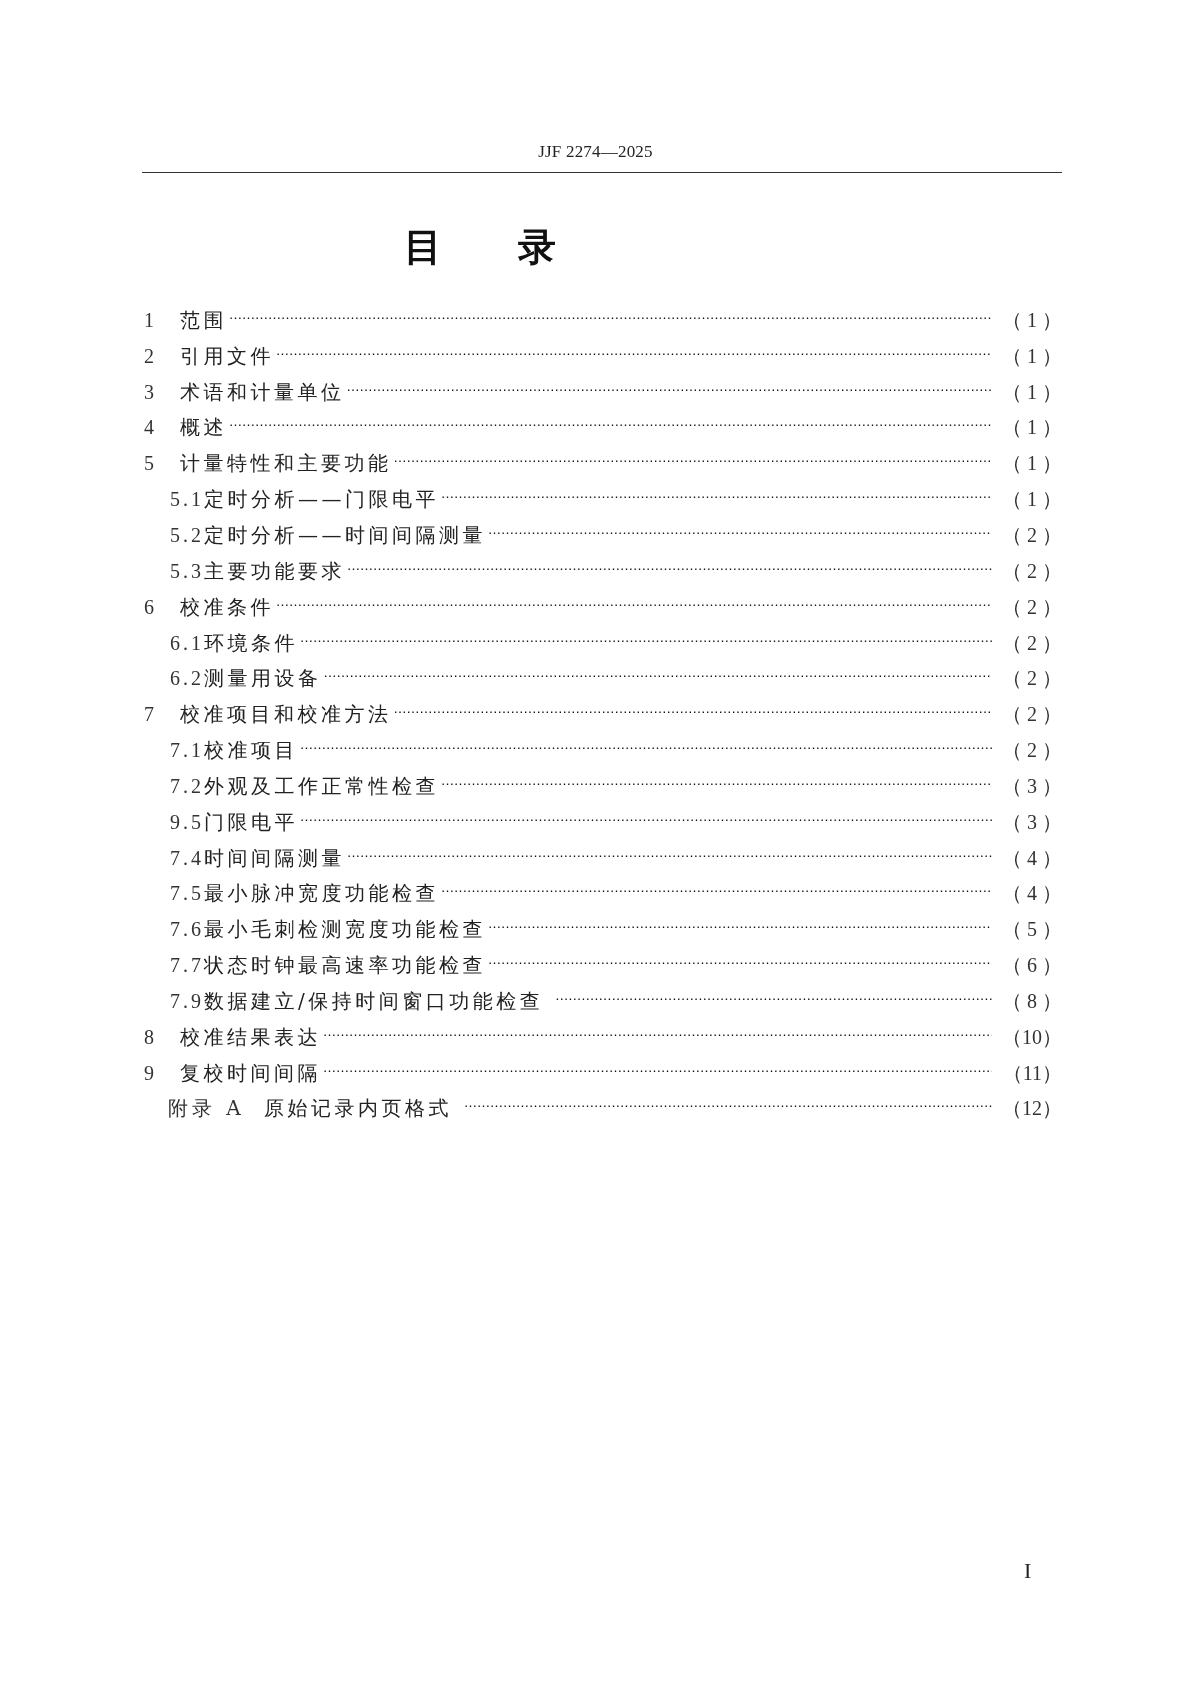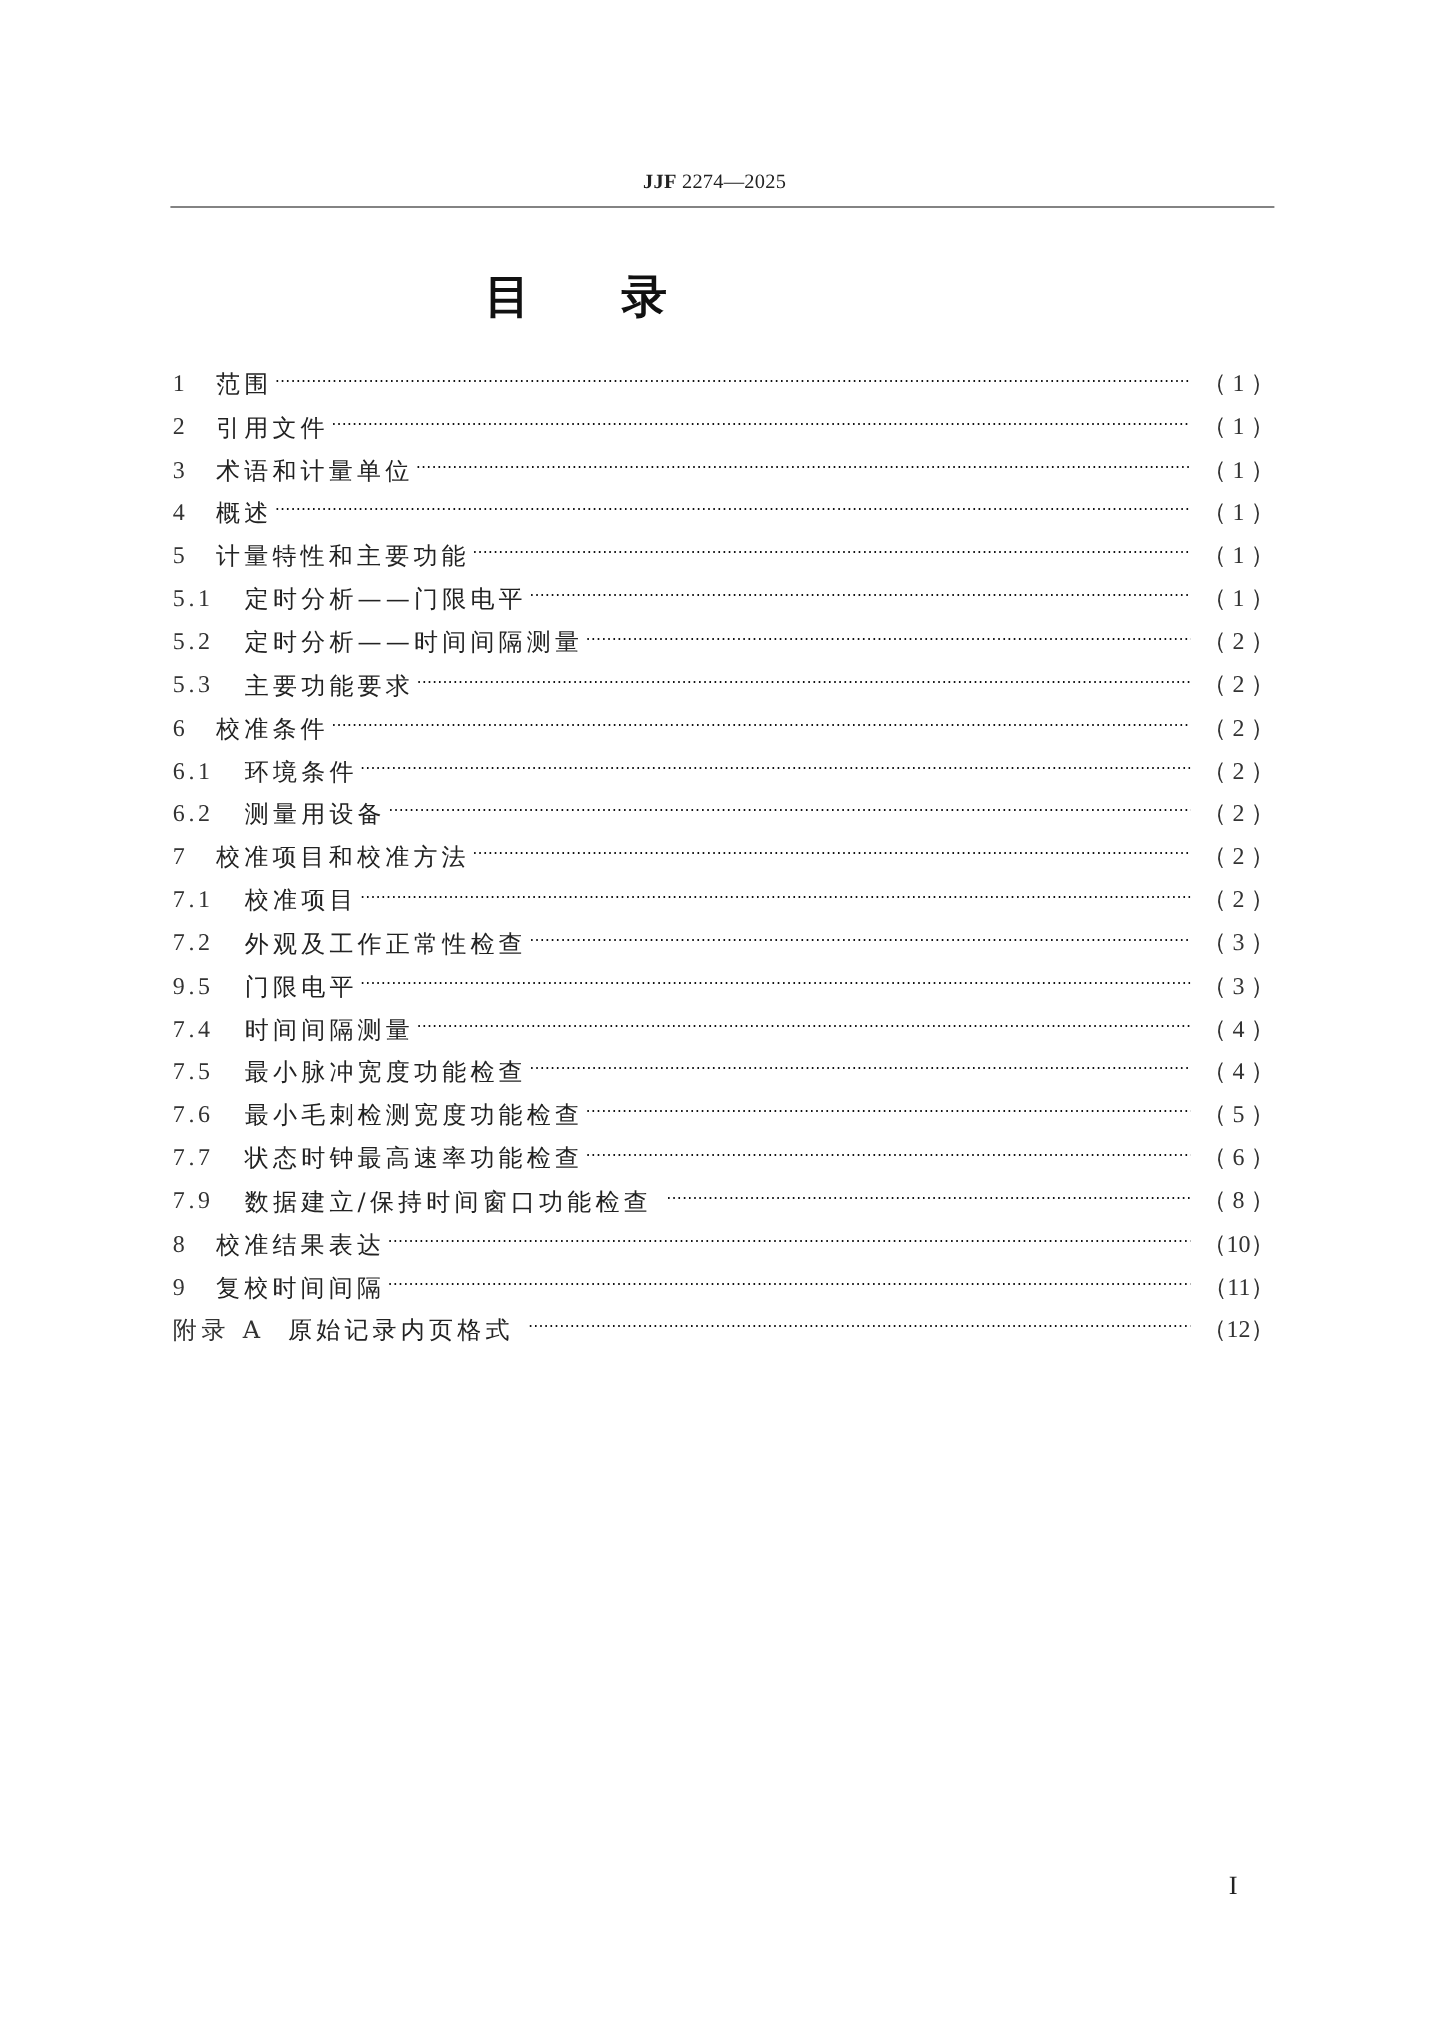--- a/index.html
+++ b/index.html
@@ -1,32 +1,32 @@
 <!DOCTYPE html>
 <html><head>
 <meta charset="utf-8">
 <style>
   html, body { margin: 0; padding: 0; background: #ffffff; }
   body { width: 1191px; height: 1685px; position: relative; overflow: hidden;
          font-family: "DejaVu Serif", "Liberation Serif", serif; color: #1a1a1a; }
   .header-code { position: absolute; top: 142px; left: 0; width: 1191px; text-align: center;
          font-family: "Liberation Serif", "DejaVu Serif", serif; font-size: 17px; letter-spacing: 0.2px; color: #222; }
-  .header-code b { font-weight: bold; text-align: right; }
+  .header-code b { font-weight: normal; text-align: right; }
   .header-rule { position: absolute; top: 172px; left: 142px; width: 920px; height: 0;
          border-top: 1.5px solid #333; }
   .toc-title { position: absolute; top: 222px; left: 0; width: 960px; text-align: center;
          font-family: "DejaVu Sans", sans-serif; font-weight: bold; font-size: 38px; color: #111;
          letter-spacing: 0; }
   .toc-title span { display: inline-block; margin: 0 38px; }
   .toc { position: absolute; top: 302px; left: 144px; width: 918px; }
   .row { height: 35.85px; display: flex; align-items: center; font-size: 20px; line-height: 1; white-space: nowrap; }
   .num { display: inline-block; font-family: "Liberation Serif", "DejaVu Serif", serif; color: #333; }
   .num.l1 { width: 36px; }
-  .num.l2 { width: 60px; letter-spacing: 3px; }
-  .num.app { width: 96px; font-family: "DejaVu Serif", serif; letter-spacing: 4px; }
+  .num.l2 { width: 60px; letter-spacing: 3px; text-align: right; }
+  .num.app { width: 96px; font-family: "DejaVu Serif", serif; letter-spacing: 4px; margin-left: 24px; }
   .label { letter-spacing: 3.5px; color: #222; }
   .dots { flex: 1; overflow: hidden; margin: 0 8px 0 2px; height: 20px; position: relative; }
   .dots::before { content: "……………………………………………………………………………………………………………………………………………………………………………………………………………………"; position: absolute; left: 0; top: -2px; font-size: 13px; letter-spacing: 0px; color: #111; white-space: nowrap; font-family: "DejaVu Sans", sans-serif; }
   .page { width: 62px; text-align: right; font-family: "Liberation Serif", "DejaVu Serif", serif; color: #333; font-size: 20px; white-space: pre; }
   .folio { position: absolute; top: 1558px; left: 1024px; font-family: "Liberation Serif", "DejaVu Serif", serif; font-size: 22px; color: #222; }
 </style>
 </head>
 <body>
 
 <div class="header-code">

